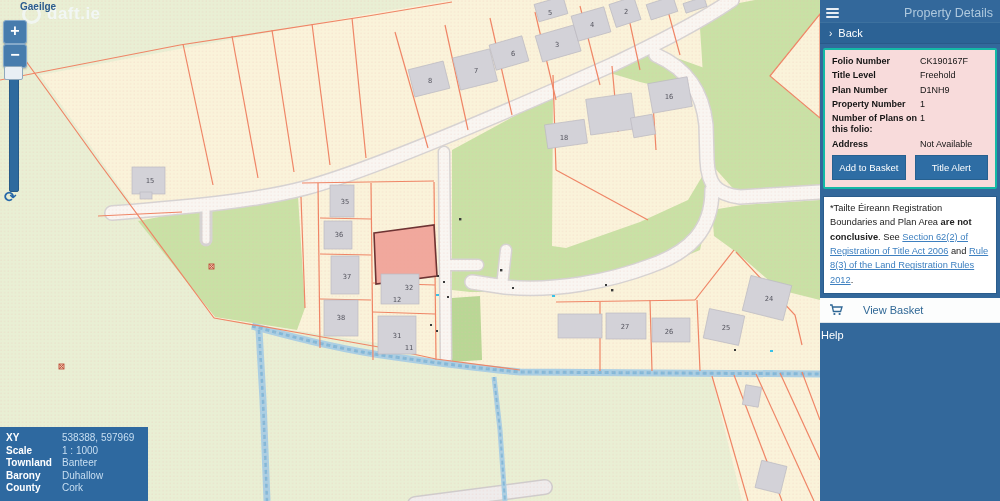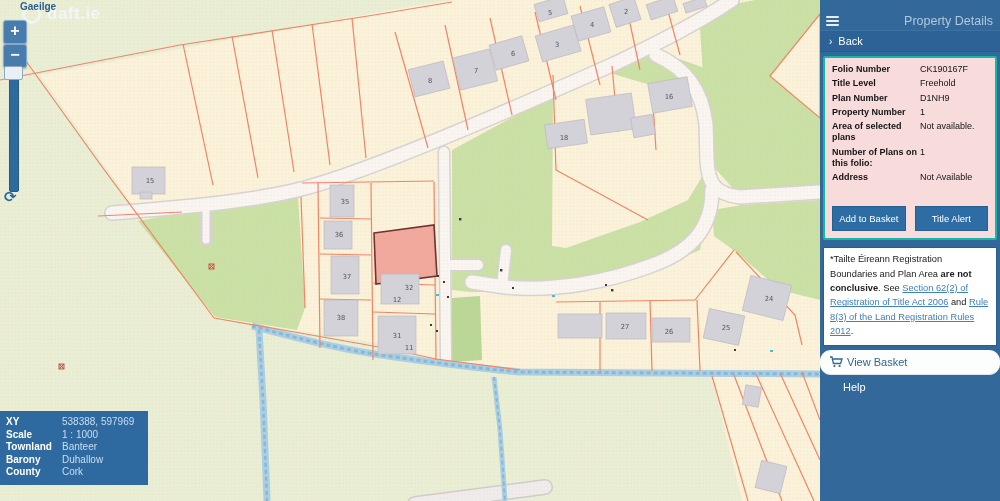--- a/index.html
+++ b/index.html
@@ -10,43 +10,43 @@
   .map svg{display:block;}
   .watermark{position:absolute;left:22px;top:4px;color:rgba(244,249,253,.8);font-weight:bold;font-size:17px;letter-spacing:.5px;display:flex;align-items:center;gap:6px;pointer-events:none;}
   .watermark .wm-circle{width:13px;height:13px;border:3px solid rgba(244,249,253,.7);border-radius:50%;display:inline-block;}
   .lang-link{position:absolute;left:3px;top:1px;font-size:10px;font-weight:bold;color:#2b5c8e;cursor:pointer;margin-left:17px;}
   .zbtn{position:absolute;left:3px;width:22px;height:22px;background:#477cad;border:1px solid #86aacb;border-radius:3px;color:#fff;font-size:16px;font-weight:bold;line-height:20px;text-align:center;box-shadow:0 1px 2px rgba(0,0,0,.25);cursor:pointer;}
   .zbtn.plus{top:20px;}
   .zbtn.minus{top:44px;}
   .slider-track{position:absolute;left:9px;top:70px;width:8px;height:120px;background:#2e6a9e;border-radius:2px;border:1px solid #265a88;}
   .slider-handle{position:absolute;left:4px;top:66px;width:17px;height:12px;background:#e9eff4;border:1px solid #8fa9bd;border-radius:2px;cursor:pointer;}
   .refresh{position:absolute;left:4px;top:188px;font-size:15px;font-weight:bold;color:#2667a8;cursor:pointer;font-family:"DejaVu Sans",sans-serif;}
-  .info-panel{position:absolute;left:0;bottom:16px;width:148px;background:#2e69a0;padding:5px 8px 6px 6px;box-sizing:border-box;font-size:10px;line-height:1.26;}
+  .info-panel{position:absolute;left:0;bottom:0;width:148px;background:#2e69a0;padding:5px 8px 6px 6px;box-sizing:border-box;font-size:10px;line-height:1.26;}
   .info-row{display:flex;}
   .info-row .k{width:56px;font-weight:bold;color:#fff;flex:none;}
   .info-row .v{color:#c8dff2;}
   
   .sidebar{position:absolute;left:820px;top:0;width:180px;height:501px;background:#33689b;display:flex;flex-direction:column;}
-  .sb-header{height:18px;background:#33689b;display:flex;align-items:center;justify-content:space-between;padding:12px 7px 0 6px;border-bottom:1px solid #3d719f;}
+  .sb-header{height:18px;background:#33689b;display:flex;align-items:center;justify-content:space-between;padding:4px 7px 0 6px;border-bottom:1px solid #3d719f;}
   .hamburger{width:13px;display:flex;flex-direction:column;gap:2px;cursor:pointer;}
   .hamburger span{height:2px;background:#e8eef4;border-radius:1px;}
   .sb-title{color:#afc9de;font-size:12.5px;}
   .sb-back{height:20px;background:#2c6295;color:#fff;font-size:11px;display:flex;align-items:center;padding-left:9px;gap:6px;cursor:pointer;border-bottom:1px solid #29598a;}
   .sb-back .chev{font-size:10px;}
   .details-card{margin:4px 3px 3px;background:#f8dbdb;border:2px solid #14b8a6;border-radius:2px;padding:6px 7px 7px;font-size:9px;color:#141414;}
   .d-row{display:flex;margin-bottom:3px;}
   .d-row .dk{width:88px;flex:none;font-weight:bold;line-height:1.25;}
   .d-row .dv{line-height:1.25;}
-  .card-btns{display:flex;gap:9px;margin-top:23px;}
+  .card-btns{display:flex;gap:9px;margin-top:5px;}
   .card-btns button{flex:1;background:#2e6da4;color:#fff;border:1px solid #27608f;font-size:9.5px;padding:6px 0;font-family:"Liberation Sans",sans-serif;cursor:pointer;}
   .disclaimer{margin:4px 3px;background:#ffffff;border:1px solid #2a5c8c;padding:4px 6px 6px;font-size:9.3px;line-height:1.55;color:#222;}
   .disclaimer a{color:#3e80c0;text-decoration:underline;cursor:pointer;}
-  .sb-row{background:#fcfdfd;color:#2f6795;font-size:11px;display:flex;align-items:center;gap:4px;padding:6px 9px;border-bottom:1px solid #dfe5ea;cursor:pointer;border-radius:11px;}
+  .sb-row{background:#fcfdfd;color:#2f6795;font-size:11px;display:flex;align-items:center;gap:20px;padding:6px 9px;border-bottom:1px solid #dfe5ea;cursor:pointer;}
   .sb-row svg{flex:none;}
-  .sb-help{color:#fff;font-size:11px;padding:6px 23px;cursor:pointer;}
+  .sb-help{color:#fff;font-size:11px;padding:6px 1px;cursor:pointer;}
   .sb-fill{flex:1;background:#33689b;}
 </style>
 </head>
 <body>
 
 <div class="stage">
 
   <div class="map">
     <svg width="820" height="501" viewBox="0 0 820 501">
       <defs>
@@ -301,24 +301,20 @@
       </div>
       <div class="d-row">
         <span class="dk">Plan Number</span>
         <span class="dv">D1NH9</span>
       </div>
       <div class="d-row">
         <span class="dk">Property Number</span>
         <span class="dv">1</span>
       </div>
       <div class="d-row">
-        <span class="dk">Area of selected plans</span>
-        <span class="dv">Not available.</span>
-      </div>
-      <div class="d-row">
         <span class="dk">Number of Plans on this folio:</span>
         <span class="dv">1</span>
       </div>
       <div class="d-row">
         <span class="dk">Address</span>
         <span class="dv">Not Available</span>
       </div>
       <div class="card-btns">
         <button>Add to Basket</button>
         <button>Title Alert</button>

